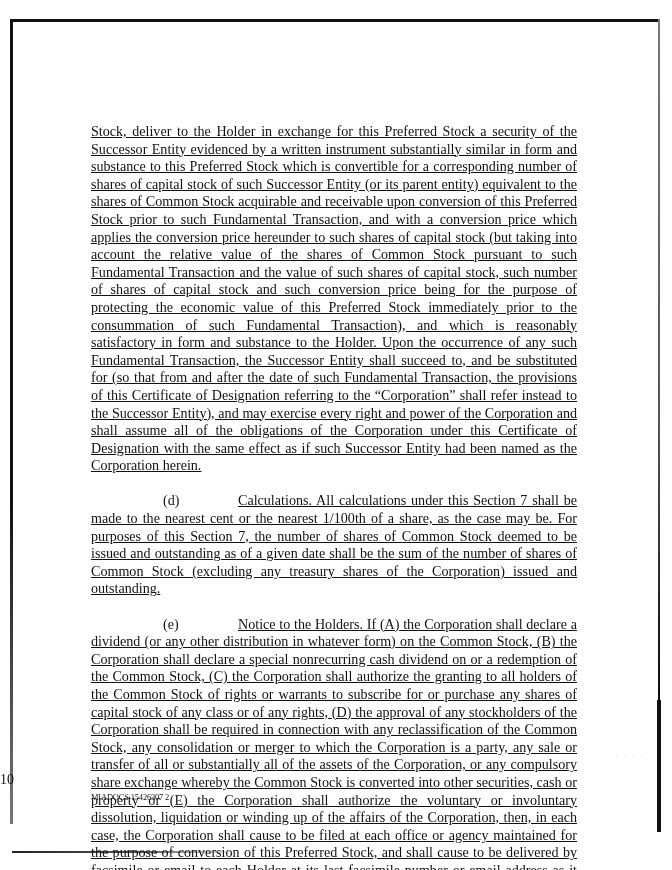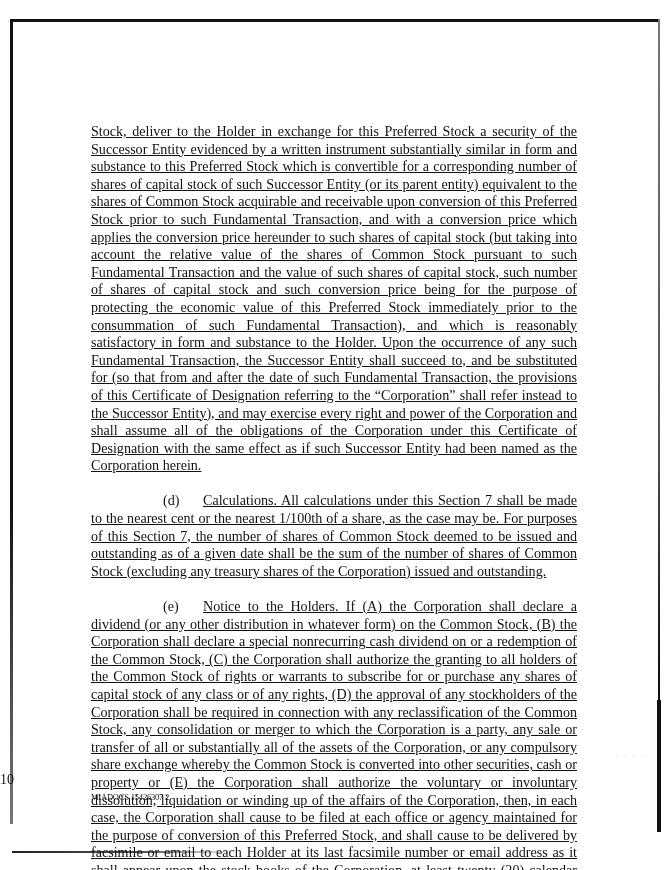--- a/index.html
+++ b/index.html
@@ -80,20 +80,21 @@
     .para + .para {
       margin-top: 17.6px;
     }
     .sec-label {
       display: inline-block;
       margin-left: 72px;
       width: 40px;
     }
     .sec-title {
       text-decoration: underline;
+      margin-left: 35px;
     }
     .page-number {
       position: absolute;
       left: 0;
       width: 672px;
       top: 772px;
       text-align: left;
       font-size: 14px;
     }
     .doc-id {

